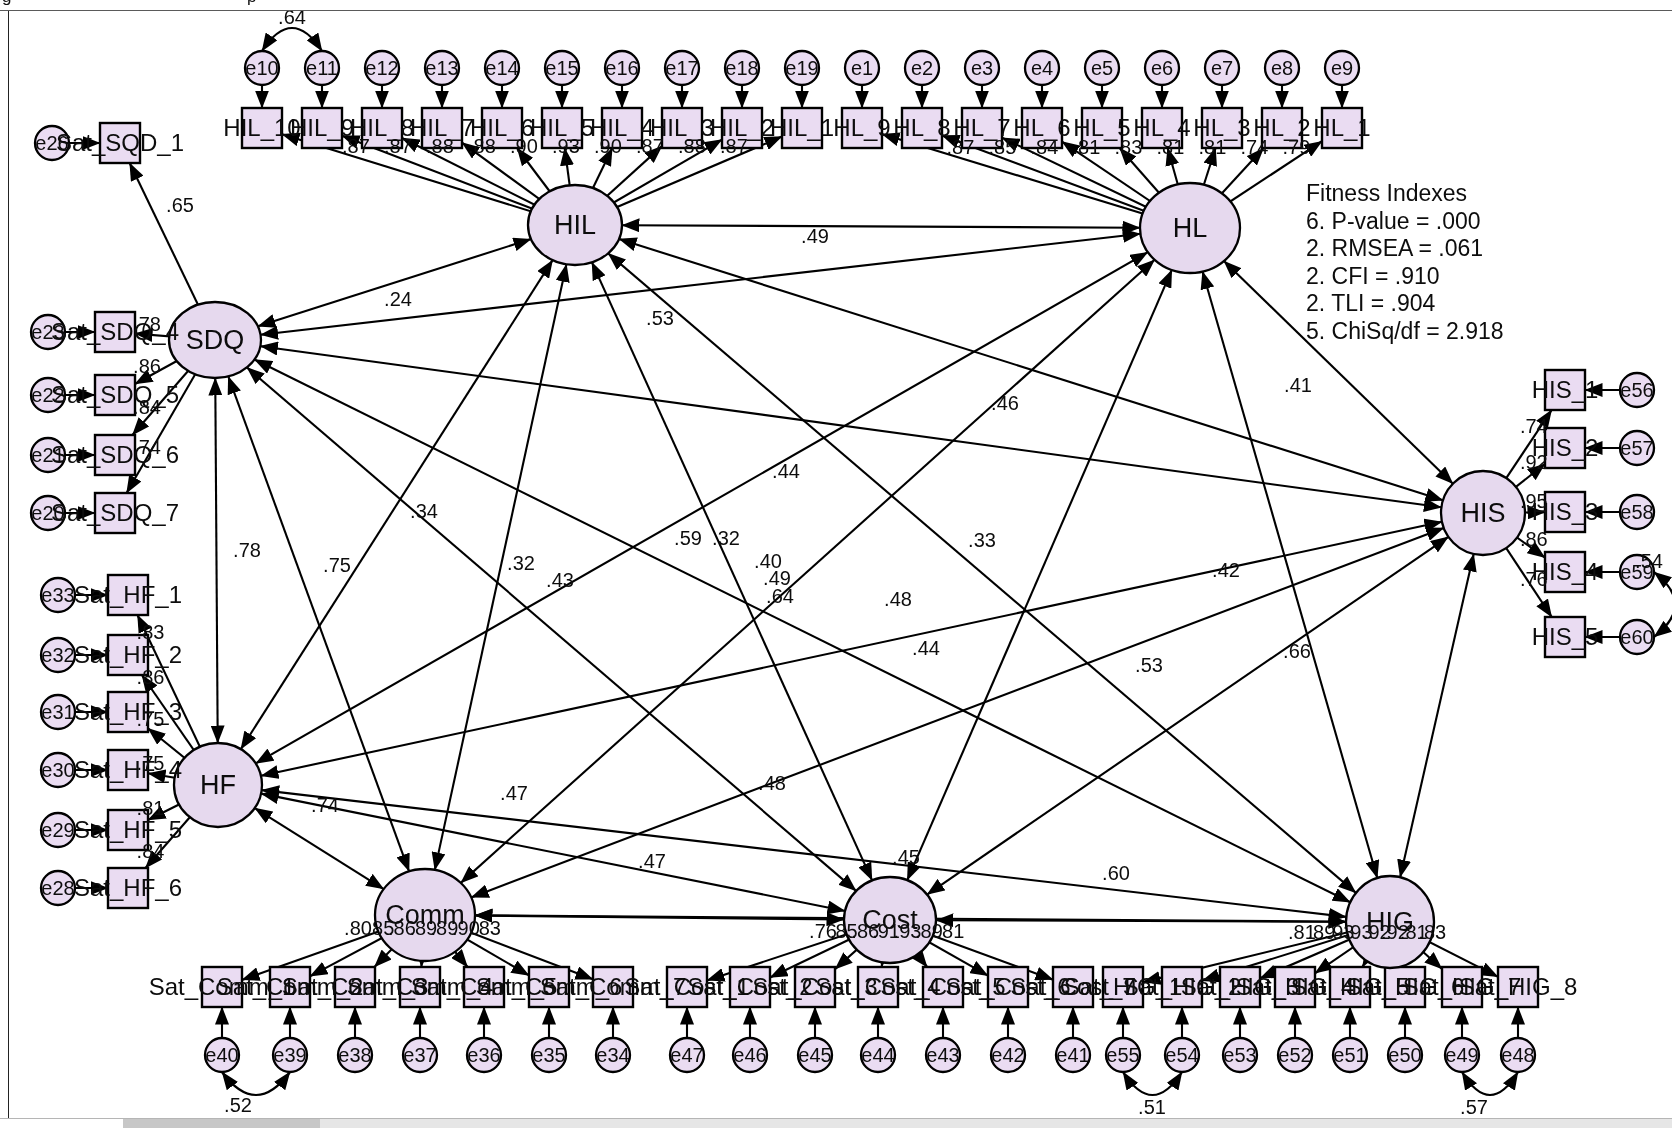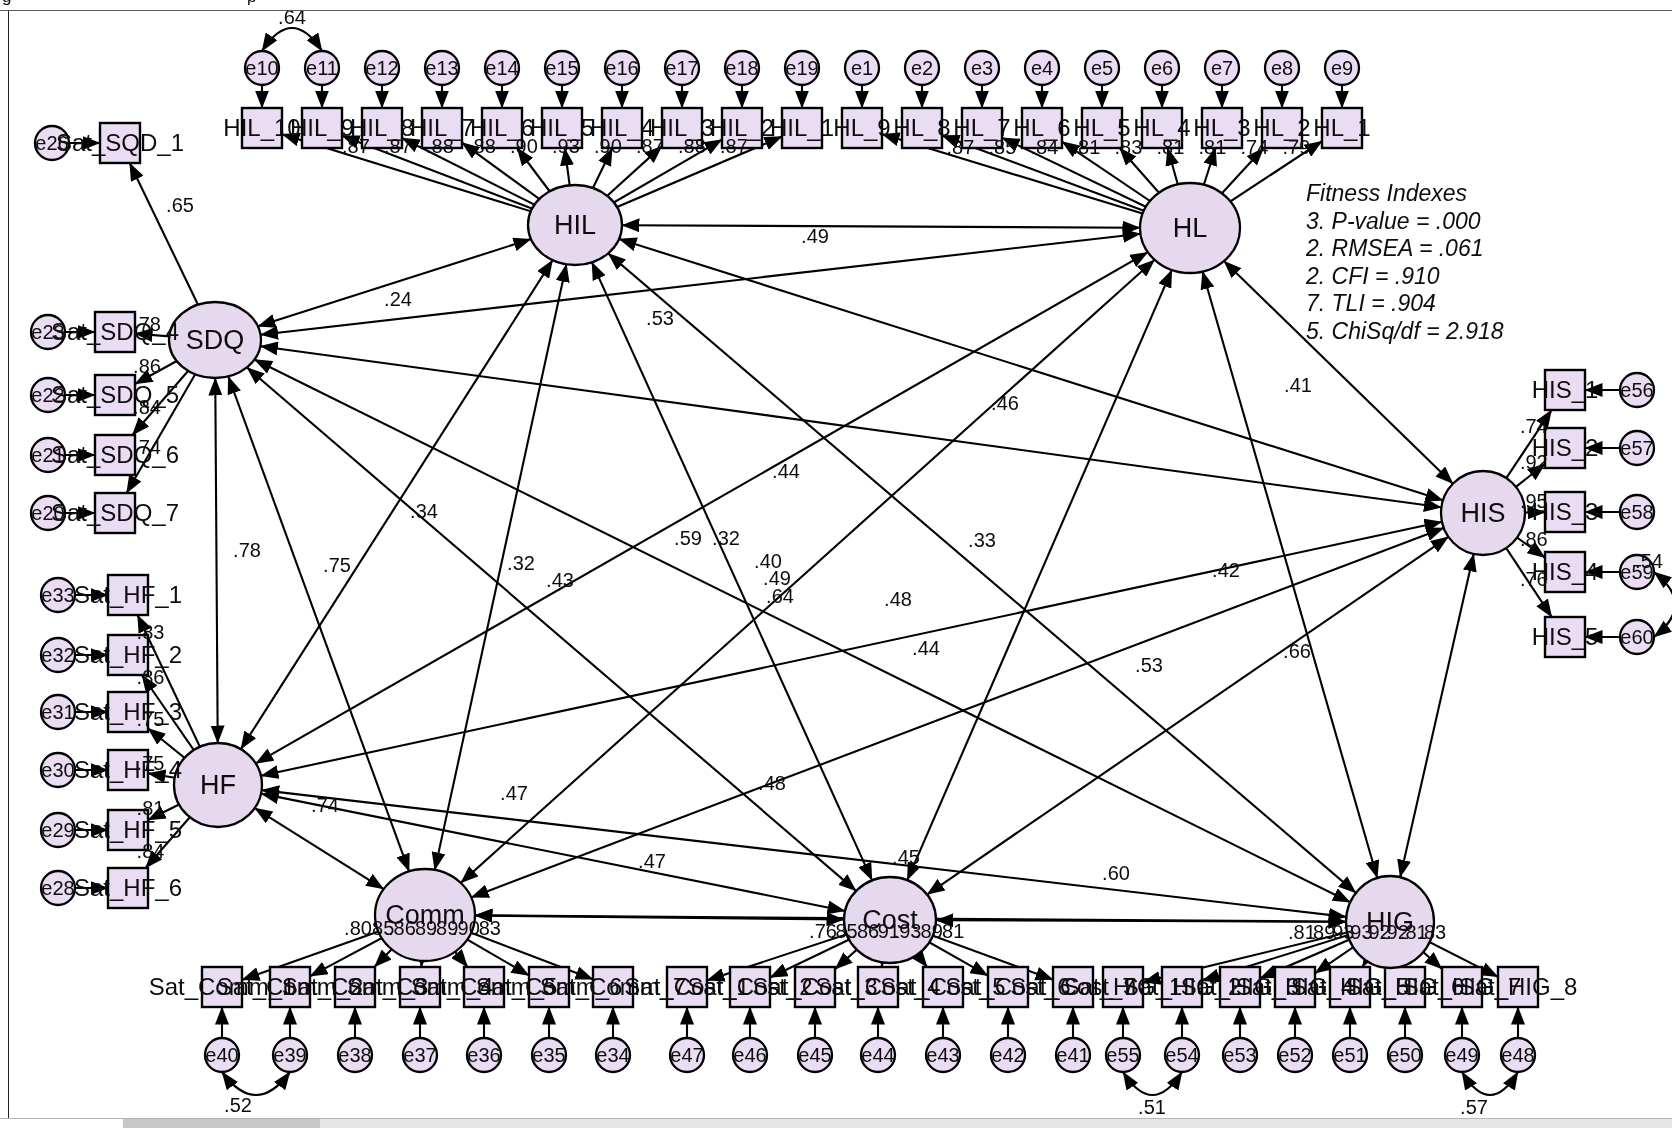--- a/index.html
+++ b/index.html
@@ -5,21 +5,21 @@
   html,body{margin:0;padding:0;background:#fff;width:1672px;height:1128px;overflow:hidden;
     font-family:"Liberation Sans",sans-serif;}
   #stage{position:relative;width:1672px;height:1128px;background:#fff;}
   #topstrip{position:absolute;left:0;top:0;width:1672px;height:10px;background:#fff;
     border-bottom:1.6px solid #5a5a5a;overflow:hidden;z-index:5;}
   .frag{position:absolute;top:-13px;font-size:17px;color:#111;}
   #frame-left{position:absolute;left:8px;top:10px;width:0;height:1110px;border-left:1.6px solid #222;z-index:1;}
   #semsvg{position:absolute;left:0;top:0;z-index:2;}
   #fitness{position:absolute;left:1306px;top:180px;z-index:4;color:#0d0d0d;
     font-size:23px;line-height:27.5px;letter-spacing:0px;}
-  #fitness div{white-space:nowrap;font-style:italic;}
+  #fitness div{white-space:nowrap;}
   #hscroll{position:absolute;left:0;bottom:0;width:1672px;height:9px;z-index:6;
     background:#ffffff;border-top:1px solid #b5b5b5;}
   #hscroll .track{position:absolute;left:123px;top:0;right:0;height:9px;background:#e6e6e6;}
   #hscroll .thumb{position:absolute;left:123px;top:0;width:197px;height:9px;background:#c7c7c7;}
   text{fill:#0d0d0d;}
 </style>
 </head>
 <body>
 
 <div id="stage">
@@ -521,24 +521,24 @@
         <text x="1483" y="522" font-size="27" font-family="&quot;Liberation Sans&quot;, sans-serif" text-anchor="middle">HIS</text>
         <text x="218" y="794" font-size="27" font-family="&quot;Liberation Sans&quot;, sans-serif" text-anchor="middle">HF</text>
         <text x="425" y="924" font-size="27" font-family="&quot;Liberation Sans&quot;, sans-serif" text-anchor="middle">Comm</text>
         <text x="890" y="929" font-size="27" font-family="&quot;Liberation Sans&quot;, sans-serif" text-anchor="middle">Cost</text>
         <text x="1390" y="931" font-size="27" font-family="&quot;Liberation Sans&quot;, sans-serif" text-anchor="middle">HIG</text>
       </g>
   </svg>
 
   <div id="fitness">
     <div>Fitness Indexes</div>
-    <div>3. P-value = .000</div>
+    <div>6. P-value = .000</div>
     <div>2. RMSEA = .061</div>
     <div>2. CFI = .910</div>
-    <div>7. TLI = .904</div>
+    <div>2. TLI = .904</div>
     <div>5. ChiSq/df = 2.918</div>
   </div>
 
   <div id="hscroll">
     <div class="track"></div>
     <div class="thumb"></div>
   </div>
 </div>
 
 </body></html>

